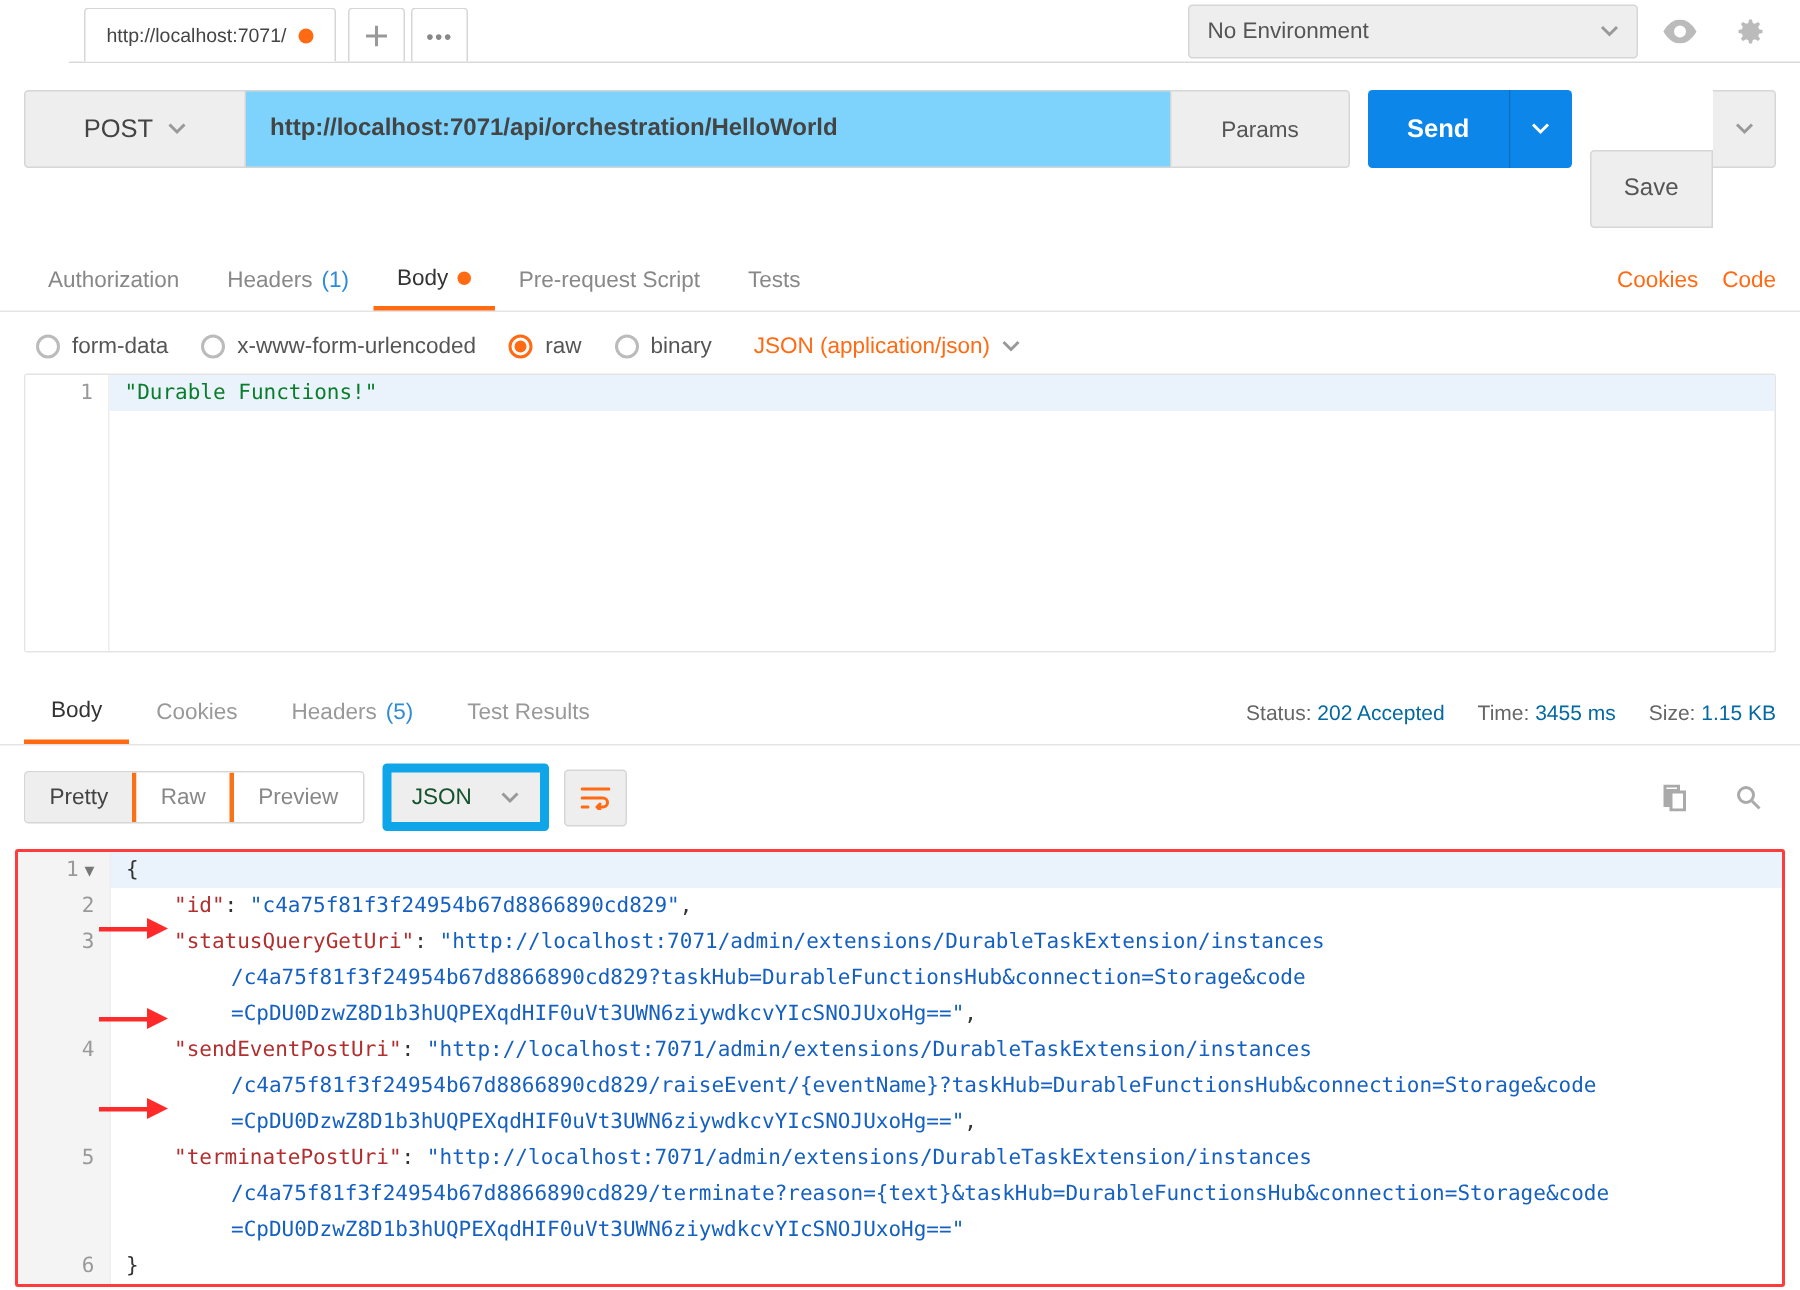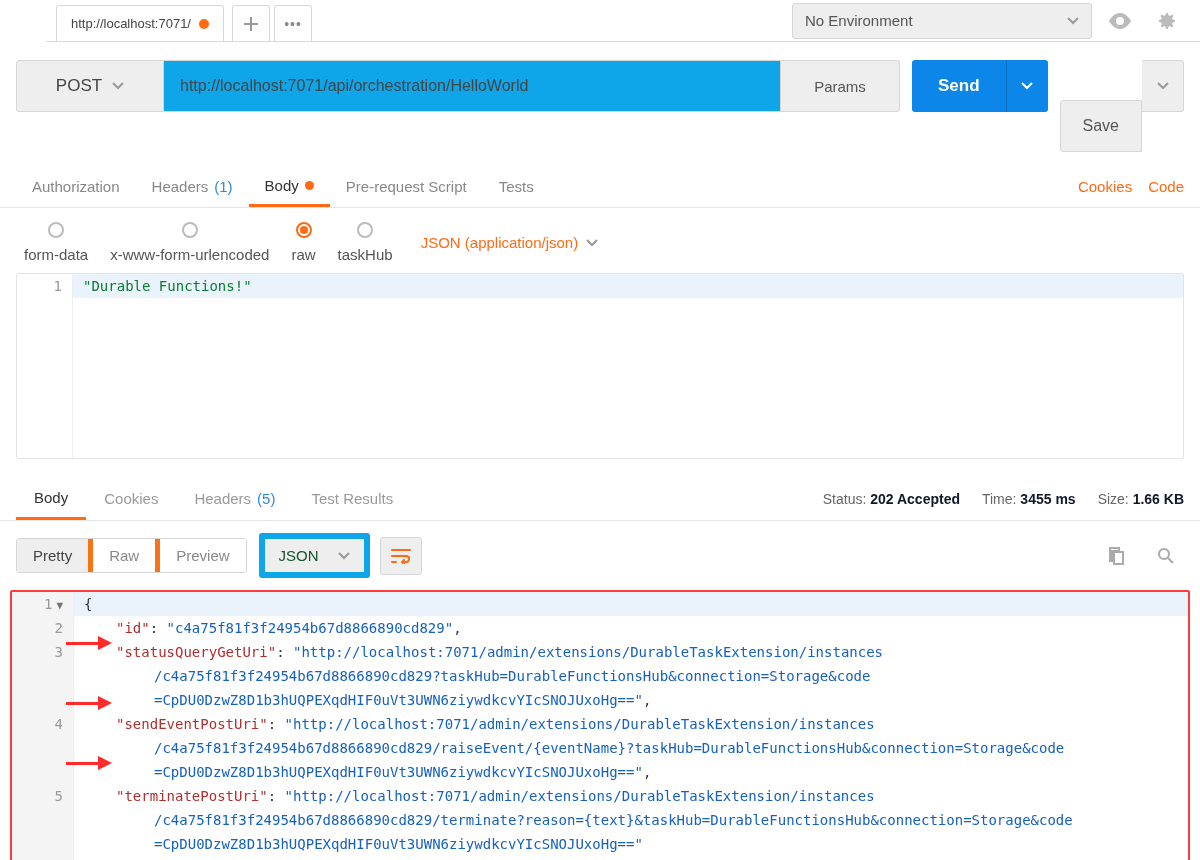--- a/index.html
+++ b/index.html
@@ -74,22 +74,23 @@
     border:1px solid #d6d6d6; border-radius:3px 0 0 3px;
     background:#eeeeee;
     display:flex; align-items:center; justify-content:center; gap:10px;
     font-size:17px; color:#444;
     margin-right:-12px;
   }
   .url-input {
     flex:1; border:1px solid #d6d6d6; border-left:none;
     font-size:16px; color:#444; padding:0 16px;
     display:flex; align-items:center;
-    background:#0ea5e9;
+    background:#7dd3fc;
     border-radius:0;
+    font-weight:bold;
   }
   .params-btn {
     width:119px; border:1px solid #d6d6d6; border-left:none; border-radius:0 3px 3px 0;
     background:#eeeeee; display:flex; align-items:center; justify-content:center;
     color:#555; font-size:15px;
     margin-left:-12px;
   }
   .send-btn {
     background:#0d86e9; color:#fff; border-radius:3px 0 0 3px;
     padding:0 26px; font-size:17px; font-weight:600;
@@ -128,21 +129,21 @@
   .subtab.active { color:#333; border-bottom:3px solid #ff6a13; }
   .subtab .count { color:#2e8bd8; }
   .subtab .body-dot { width:9px; height:9px; border-radius:50%; background:#ff6a13; }
   .subtabs-right { margin-left:auto; display:flex; gap:16px; color:#ff6a13; font-size:15px; }
 
   
   .bodytype {
     display:flex; align-items:center; gap:22px;
     padding:14px 24px 10px 24px;
   }
-  .radio { display:flex; align-items:center; gap:8px; color:#555; font-size:15px;flex-direction:column; }
+  .radio { display:flex; align-items:center; gap:8px; color:#555; font-size:15px; }
   .radio .r {
     width:16px; height:16px; border-radius:50%; border:2px solid #bbb; display:inline-block;
     position:relative;
   }
   .radio.sel .r { border-color:#ff6a13; }
   .radio.sel .r::after {
     content:""; width:8px; height:8px; border-radius:50%; background:#ff6a13;
     position:absolute; top:2px; left:2px;
   }
   .content-type {
@@ -173,30 +174,30 @@
     padding:0 16px; border-bottom:1px solid #e4e4e4;
     margin-top:4px;
   }
   .rtab {
     padding:0 18px; height:100%; display:flex; align-items:center; gap:6px;
     color:#999; font-size:15px;
   }
   .rtab.active { color:#333; border-bottom:3px solid #ff6a13; }
   .rtab .count { color:#2e8bd8; }
   .resp-right { margin-left:auto; display:flex; gap:22px; font-size:14px; color:#666; }
-  .resp-right b { color:#0f172a; font-weight:700;margin-top:48px; }
+  .resp-right b { color:#0369a1; font-weight:400;margin-top:48px; }
 
   
   .resp-toolbar {
     display:flex; align-items:center; gap:0;
     padding:12px 16px 12px 16px;
   }
   .seg { display:flex; border:1px solid #d6d6d6; border-radius:3px; overflow:hidden; }
   .seg > div {
-    padding:8px 16px; color:#888; background:#fff; border-right:5px solid #f97316;
+    padding:8px 16px; color:#888; background:#fff; border-right:3px solid #f97316;
     font-size:15px;
   }
   .seg > div:last-child { border-right:none; }
   .seg > div.sel { background:#eeeeee; color:#444; }
   .json-select {
     margin-left:12px; border:6px solid #0ea5e9; border-radius:3px; background:#eeeeee;
     padding:8px 14px; display:flex; align-items:center; gap:19px; color:#14532d; font-size:15px;
   }
   .wrap-btn {
     margin-left:10px; border:1px solid #d6d6d6; border-radius:3px; background:#eeeeee;
@@ -337,21 +338,21 @@
   <label class="radio">
       <span class="r"></span>
       <span>x-www-form-urlencoded</span>
     </label>
   <label class="radio sel">
       <span class="r"></span>
       <span>raw</span>
     </label>
   <label class="radio">
       <span class="r"></span>
-      <span>taskHub</span>
+      <span>binary</span>
     </label>
   <div class="content-type">
     <span>JSON (application/json)</span>
     <span class="caret">
         <svg width="12" height="8" viewBox="0 0 12 8">
           <path d="M1 1l5 5 5-5" stroke="#999" stroke-width="2" fill="none"></path>
         </svg>
       </span>
   </div>
 </div>
@@ -377,21 +378,21 @@
   <div class="rtab">
     <span>Headers</span>
     <span class="count">(5)</span>
   </div>
   <div class="rtab">
       <span>Test Results</span>
     </div>
   <div class="resp-right">
     <span><span>Status:</span> <b>202 Accepted</b></span>
     <span><span>Time:</span> <b>3455 ms</b></span>
-    <span><span>Size:</span> <b>1.66 KB</b></span>
+    <span><span>Size:</span> <b>1.15 KB</b></span>
   </div>
 </div>
 
 <div class="resp-toolbar">
   <div class="seg">
     <div class="sel"><span>Pretty</span></div>
     <div><span>Raw</span></div>
     <div><span>Preview</span></div>
   </div>
   <div class="json-select">

